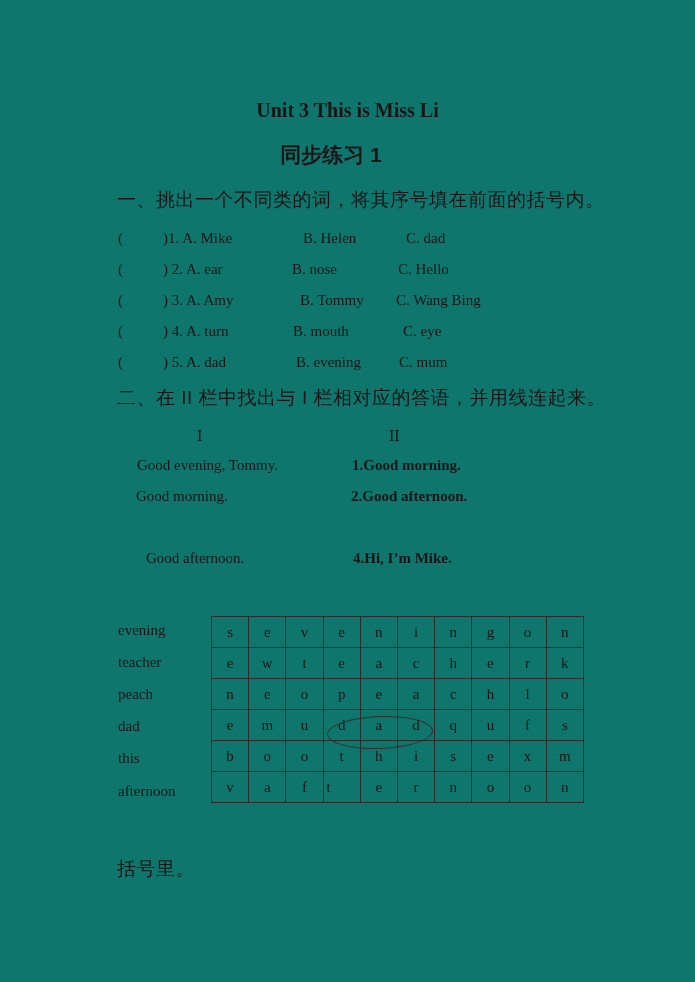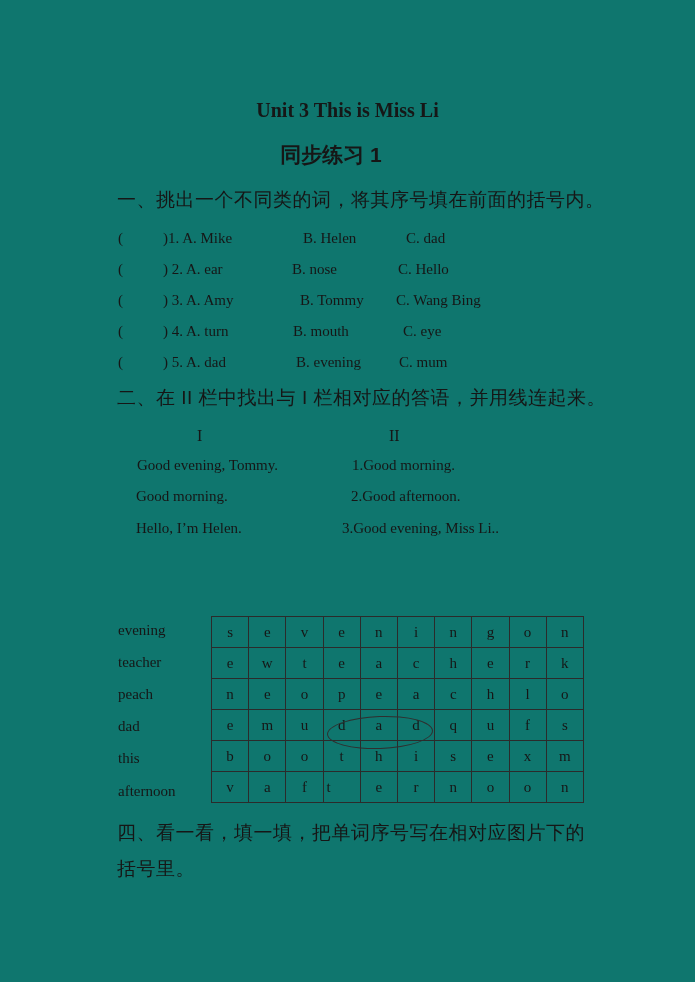--- a/index.html
+++ b/index.html
@@ -57,21 +57,21 @@
   .s1-row.r3 { top: 323px; } .s1-row.r3 .opt-b { left: 293px; } .s1-row.r3 .opt-c { left: 403px; }
   .s1-row.r4 { top: 354px; } .s1-row.r4 .opt-b { left: 296px; } .s1-row.r4 .opt-c { left: 399px; }
 
   
   .col-header { position: absolute; font-size: 16px; }
   .col-header.ci  { top: 427px; left: 197px; }
   .col-header.cii { top: 427px; left: 389px; }
   .s2-row { position: absolute; left: 0; width: 695px; height: 22px; font-size: 15px; }
   .s2-row span { position: absolute; white-space: nowrap; }
   .s2-row .col-i  { left: 136px; }
-  .s2-row .col-ii { left: 351px; }
+  .s2-row .col-ii { left: 351px; font-weight: bold; }
   .s2-row.m0 { top: 432px; margin-top: 25px; } .s2-row.m0 .col-i { left: 137px; } .s2-row.m0 .col-ii { left: 352px; }
   .s2-row.m1 { top: 488px; }
   .s2-row.m2 { top: 520px; } .s2-row.m2 .col-ii { left: 342px; }
   .s2-row.m3 { top: 550px; } .s2-row.m3 .col-i { left: 146px; } .s2-row.m3 .col-ii { left: 353px; }
 
   
   .word-label { position: absolute; left: 118px; font-size: 15px; white-space: nowrap; }
   .w0 { top: 622px; } .w1 { top: 654px; } .w2 { top: 686px; }
   .w3 { top: 718px; text-align: center; } .w4 { top: 750px; } .w5 { top: 783px; }
 
@@ -149,23 +149,23 @@
   <div class="col-header cii">II</div>
 
   <div class="s2-row m0">
     <span class="col-i">Good evening, Tommy.</span>
     <span class="col-ii">1.Good morning.</span>
   </div>
   <div class="s2-row m1">
     <span class="col-i">Good morning.</span>
     <span class="col-ii">2.Good afternoon.</span>
   </div>
-  <div class="s2-row m2">
-    <span class="col-i">Hello, I’m Helen.</span>
-    <span class="col-ii">3.Good evening, Miss Li..</span>
+  <div class="s2-row m3">
+    <span class="col-i">Good afternoon.</span>
+    <span class="col-ii">4.Hi, I’m Mike.</span>
   </div>
 
 
   <div class="word-label w0">evening</div>
   <div class="word-label w1">teacher</div>
   <div class="word-label w2">peach</div>
   <div class="word-label w3">dad</div>
   <div class="word-label w4">this</div>
   <div class="word-label w5">afternoon</div>
 
@@ -241,16 +241,15 @@
           <td>n</td>
           <td>o</td>
           <td>o</td>
           <td>n</td>
         </tr>
     </tbody>
   </table>
 
   <div class="circle-annotation"></div>
 
-  <div class="cn-heading h4-line1">四、看一看，填一填，把单词序号写在相对应图片下的</div>
   <div class="cn-heading h4-line2">括号里。</div>
 
 </div>
 
 </body></html>

